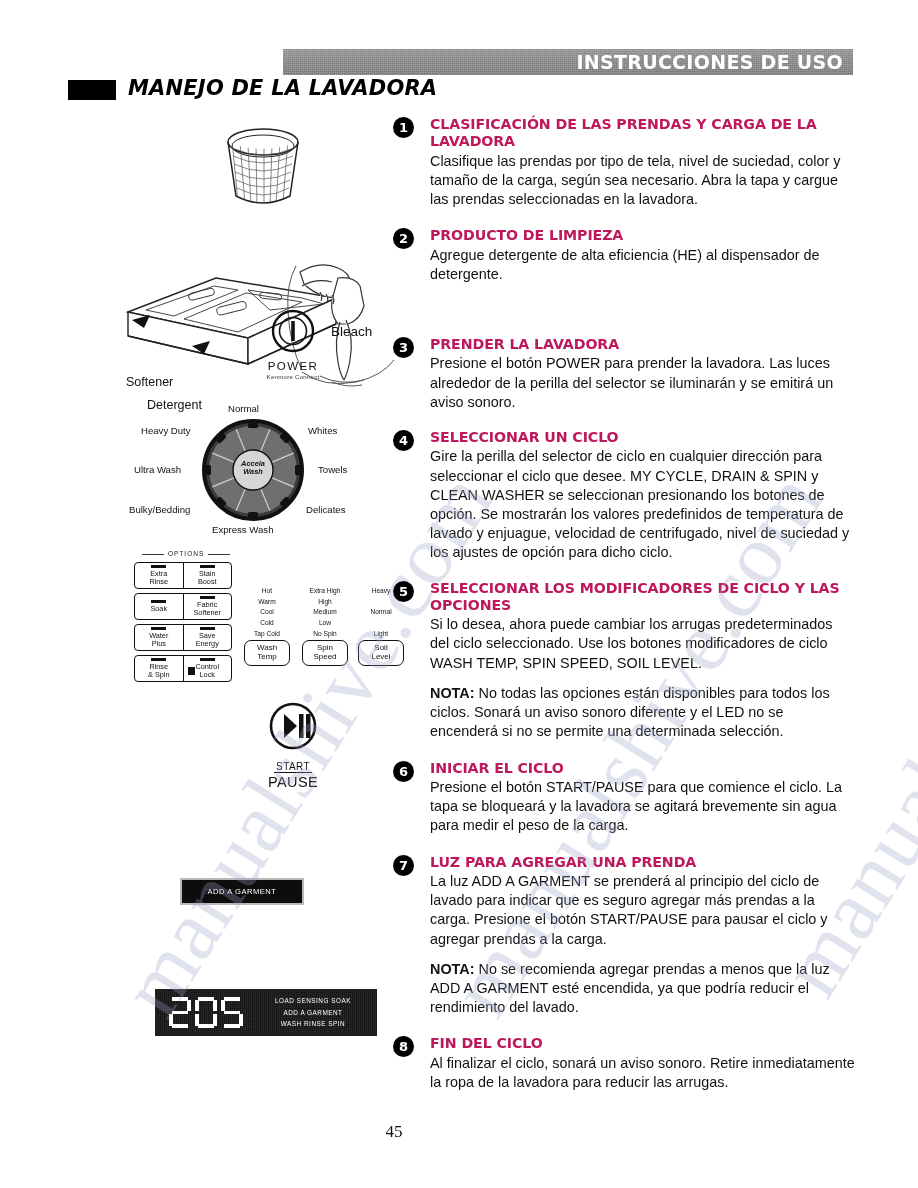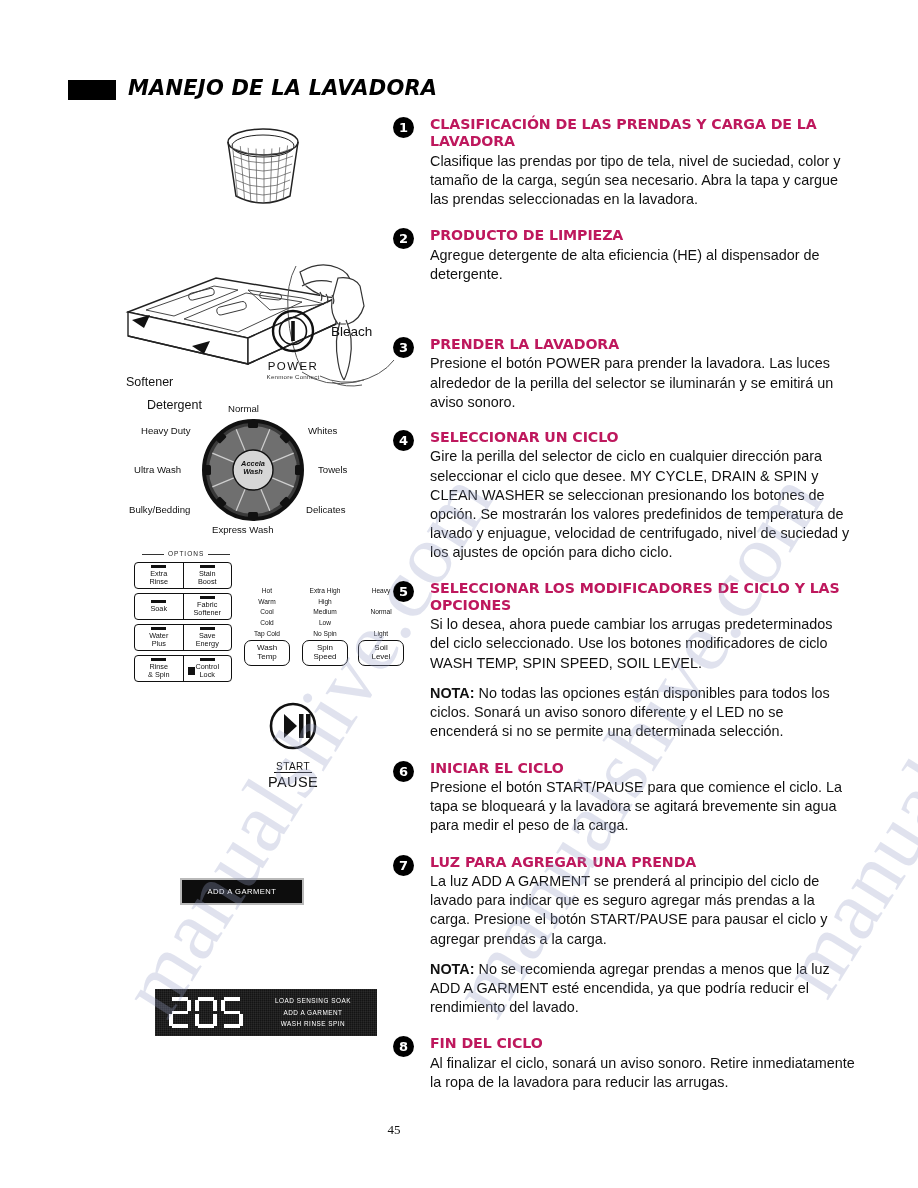--- a/index.html
+++ b/index.html
@@ -159,34 +159,37 @@
   .seg .tl{left:0;top:2.5px;}
   .seg .tr{right:0;top:2.5px;}
   .seg .bl{left:0;bottom:2.5px;}
   .seg .br{right:0;bottom:2.5px;}
   .seg i.off{background:transparent;}
   .dstat{margin-left:14px;color:#fff;text-align:center;flex:1;padding-right:8px;}
   .dstat div{font-size:6.4px;letter-spacing:.5px;line-height:1.85;white-space:nowrap;}
 
   .pageno{
     position:absolute;left:0;top:1122px;width:788px;text-align:center;
-    font-size:13px;font-family:"Liberation Serif", serif;color:#111;
+    font-size:17px;font-family:"Liberation Serif", serif;color:#111;
   }
 </style>
 </head>
 <body>
 
 <div class="page">
 
   <div class="watermark">
     <div class="wm-text wm1">manualshive.com</div>
     <div class="wm-text wm2">manualshive.com</div>
     <div class="wm-text wm3">manualshive.com</div>
   </div>
 
+  <div class="hdr-bar">
+    <span>INSTRUCCIONES DE USO</span>
+  </div>
   <div class="sec-sq"></div>
   <div class="sec-title">MANEJO DE LA LAVADORA</div>
 
   <div class="art">
 
     <div class="basket">
       <svg width="110" height="90" viewBox="0 0 110 90">
         <defs>
           <clipPath id="bclip">
             <path d="M20 20 L28 74 Q55 88 82 74 L90 20 Q55 34 20 20 Z"></path>

